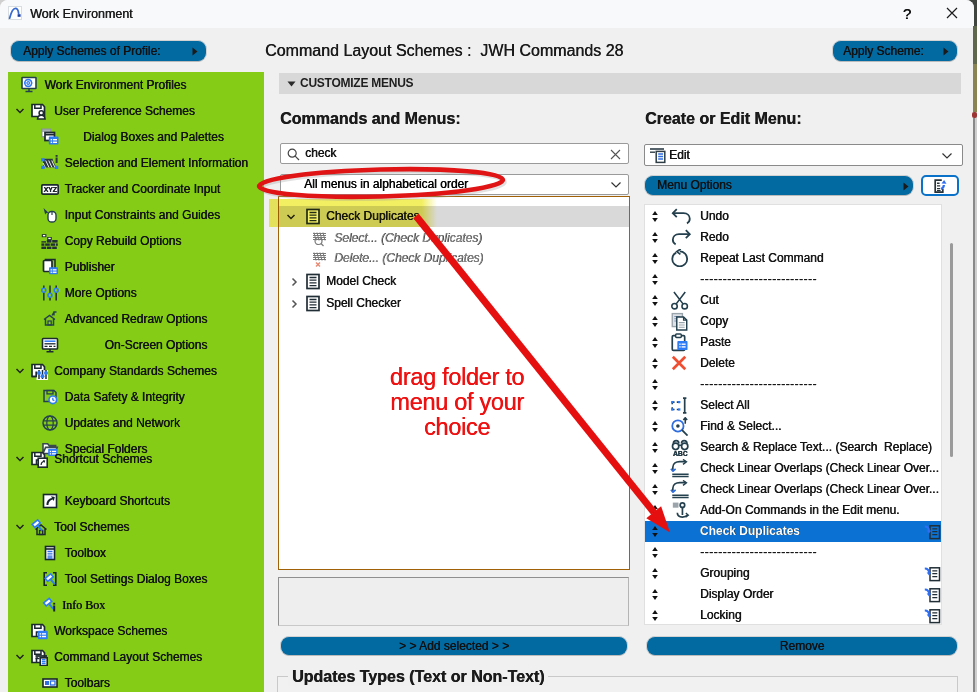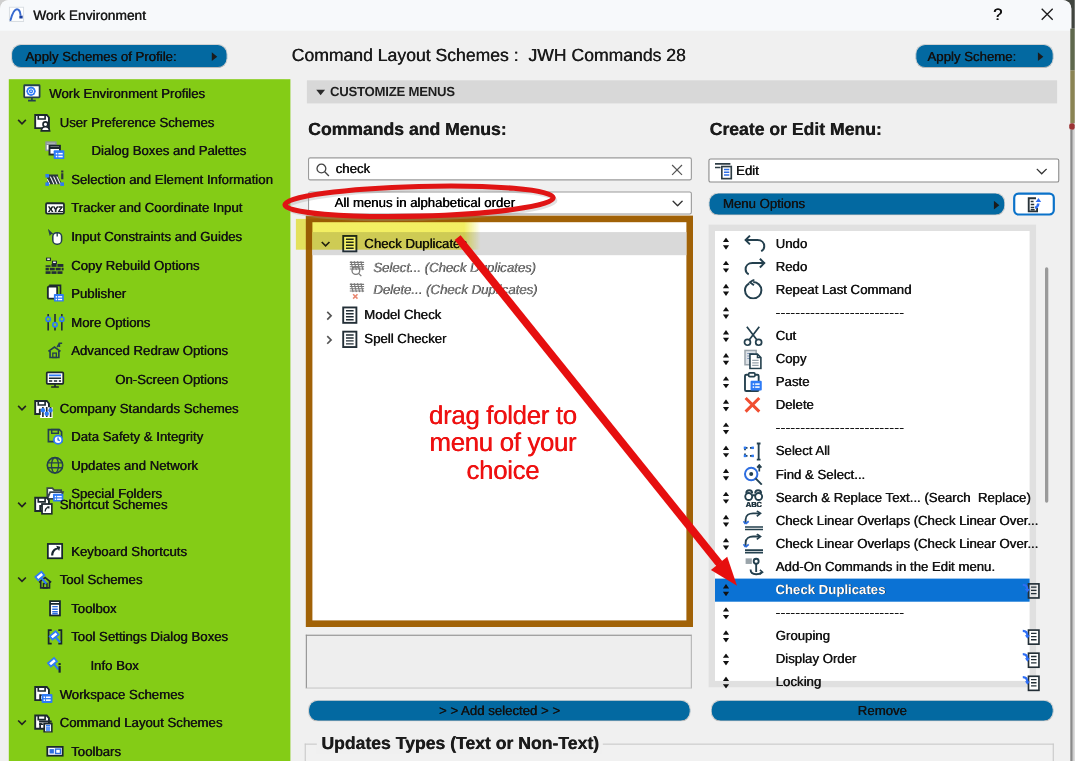--- a/index.html
+++ b/index.html
@@ -12,21 +12,21 @@
 .btn{background:#0369a1;border:1px solid #d2d2d2;border-bottom-color:#bbb;border-radius:9px;box-sizing:border-box;}
 .lbl12{font-size:16px;color:#1b1b1b;}
 .b{font-weight:bold;}
 #leftpanel{left:8px;top:72px;width:256px;height:620px;background:#84cc16;}
 .trow{position:absolute;left:0;width:242px;height:26px;}
 .trow .txt{position:absolute;top:0;height:26px;line-height:26px;font-size:12px;color:#131313;white-space:nowrap;text-shadow:0.45px 0 0 #131313;}
 .ticon{position:absolute;top:4px;width:18px;height:18px;}
 .chev{position:absolute;width:10px;height:10px;}
 #custbar{left:279px;top:73px;width:682px;height:21px;background:#d8d8d8;}
 #custbar .t{position:absolute;left:21px;top:0;height:21px;line-height:21px;font-size:12px;font-weight:bold;color:#1e1e1e;letter-spacing:-0.25px;text-shadow:none;}
-.panel{background:#fff;box-sizing:border-box;border:6px solid #a16207;}
+.panel{background:#fff;box-sizing:border-box;border:1px solid #a16207;}
 .inputbox{background:#fff;border:1px solid #9a9a9a;border-radius:2px;box-sizing:border-box;}
 .mrow{position:absolute;left:0;width:100%;height:21px;}
 .mrow .txt{position:absolute;top:0;height:21px;line-height:21px;font-size:12px;color:#131313;white-space:nowrap;text-shadow:0.45px 0 0 #131313;}
 .lrow{position:absolute;left:0;width:100%;height:21px;}
 .lrow .txt{position:absolute;left:55px;top:0;height:21px;line-height:21px;font-size:12px;color:#141414;white-space:nowrap;text-shadow:0.45px 0 0 #141414;}
 .lrow .icn{position:absolute;left:25px;top:2px;width:17px;height:17px;}
 .lrow .icn svg{transform:scale(1.13);transform-origin:left center;}
 .lrow .hnd{position:absolute;left:7px;top:5px;width:7px;height:12px;}
 .lrow .sub{position:absolute;left:279px;top:2px;width:17px;height:17px;}
 .sep{letter-spacing:0.5px;color:#222;}
@@ -348,21 +348,21 @@
         <div class="ticon" style="left:33px;">
           <svg style="" width="18" height="18" viewBox="0 0 18 18">
             <g transform="rotate(-40 7 6)">
               <rect x="3.1" y="3.9" width="7.2" height="4" fill="#fff" stroke="#2e7bf6" stroke-width="1.6"></rect>
               <path d="M6.7 8.1 V14.6" stroke="#2e7bf6" stroke-width="1.9"></path>
             </g>
             <rect x="12.2" y="9.5" width="2" height="6" fill="#17262e"></rect>
             <rect x="12.2" y="6.8" width="2" height="1.8" fill="#17262e"></rect>
           </svg>
         </div>
-        <div class="txt" style="left:74px;">Info Box</div>
+        <div class="txt" style="left:54px;font-family:Liberation Serif, serif;">Info Box</div>
       </div>
 <div class="trow" style="top:546px;">
         <div class="ticon" style="left:22px;">
           <svg style="" width="18" height="18" viewBox="0 0 18 18">
             <path d="M2 2.5 H12.5 L14.5 4.8 V14.5 H2 Z" fill="#fff" stroke="#1d2930" stroke-width="1.7"></path>
             <path d="M4.8 2.5 V6.2 H11 V2.5" fill="none" stroke="#1d2930" stroke-width="1.5"></path>
             <path d="M6.5 14.5 V10 H8" fill="none" stroke="#1d2930" stroke-width="1.6"></path>
             <rect x="7.8" y="8.8" width="10" height="8.4" rx="1" fill="#2e7bf6"></rect>
             <rect x="9.6" y="11.2" width="1.4" height="1.4" fill="#fff"></rect>
             <rect x="11.8" y="11.2" width="4.2" height="1.4" fill="#fff"></rect>

